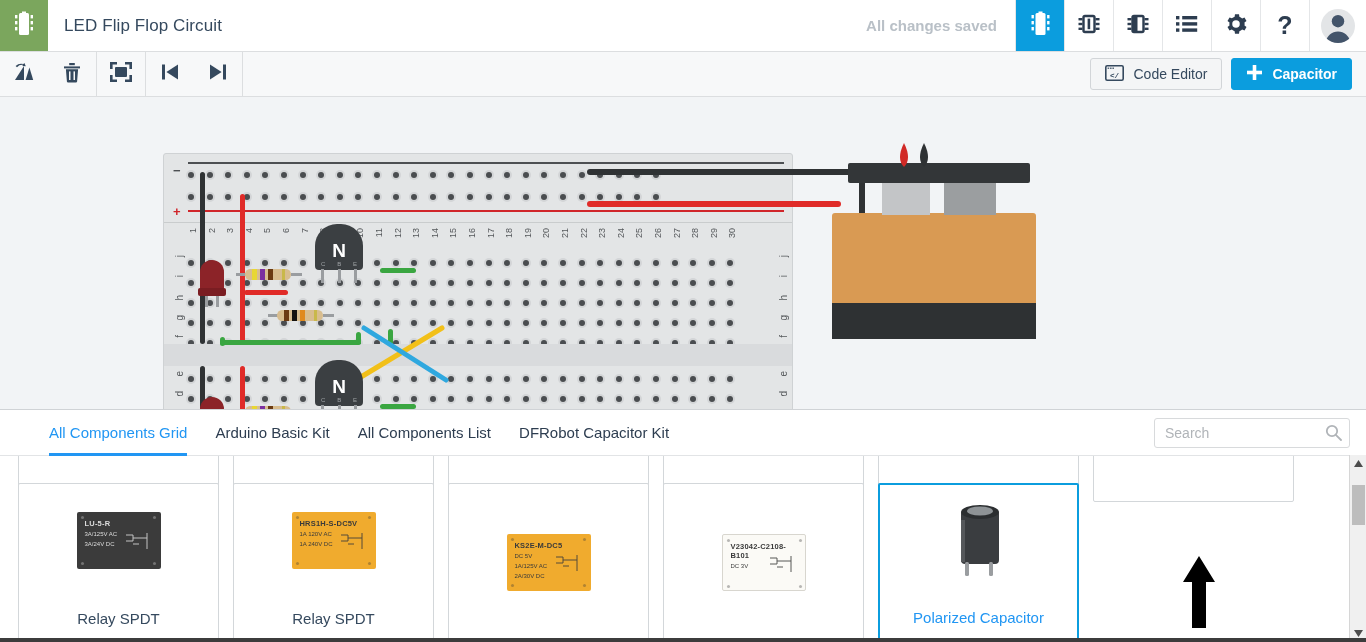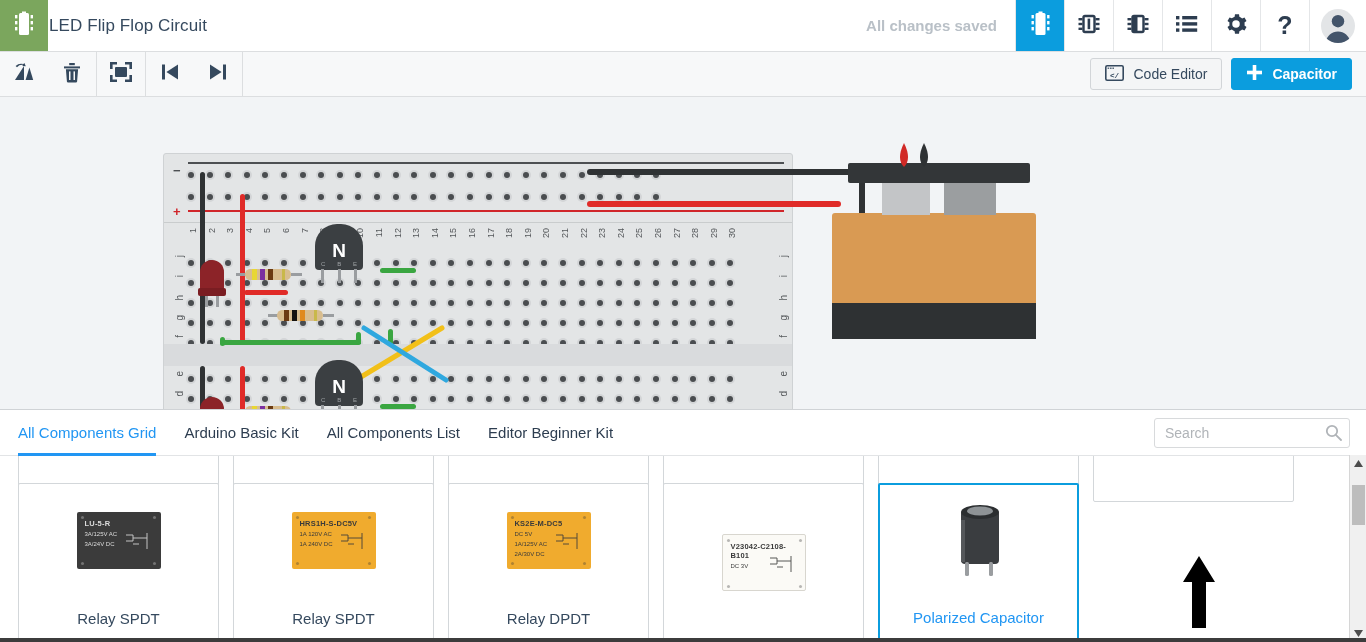--- a/index.html
+++ b/index.html
@@ -16,21 +16,21 @@
     position: absolute; top: 0; left: 0; width: 1366px; height: 52px;
     background: #ffffff; border-bottom: 1px solid #dcdee0;
     display: flex; align-items: stretch;
   }
   .logo-tile {
     width: 48px; height: 51px; background: #7ba65d;
     display: flex; align-items: center; justify-content: center;
     flex: 0 0 48px;
   }
   .doc-title {
-    display: flex; align-items: center; padding-left: 1px;
+    display: flex; align-items: center; padding-left: 16px;
     font-size: 17px; color: #35495e; letter-spacing: .1px;
     white-space: nowrap;
   }
   .header-spacer { flex: 1 1 auto; }
   .saved-status {
     display: flex; align-items: center; padding-right: 18px;
     font-size: 15px; font-weight: bold; color: #b9c0c7; white-space: nowrap;
   }
   .hdr-btn {
     width: 49px; flex: 0 0 49px; display: flex;
@@ -151,21 +151,21 @@
   }
   .tabs {
     position: relative; height: 46px; display: flex; align-items: center;
     padding-left: 18px; gap: 28px; border-bottom: 1px solid #e2e4e6;
   }
   .tab {
     font-size: 15px; color: #2d3d50; height: 46px;
     display: flex; align-items: center; position: relative;
     cursor: pointer; white-space: nowrap;
   }
-  .tab.active { color: #2196f3; }
+  .tab.active { color: #2196f3; margin-left: 31px; }
   .tab.active::after {
     content: ""; position: absolute; left: 0; right: 0; bottom: 0;
     height: 3px; background: #2196f3;
   }
   .search-wrap {
     position: absolute; right: 16px; top: 8px;
     width: 196px; height: 14px;
   }
   .search-input {
     width: 100%; height: 30px; border: 1px solid #d8dadc;
@@ -879,21 +879,21 @@
       <path d="M26 2 q4 8 4 14 t-4 10 q-4 -4 -4 -10 t4 -14z" fill="#2f3234"></path>
     </svg>
   </div>
 </div>
 
 <div class="panel">
   <div class="tabs">
     <div class="tab active">All Components Grid</div>
     <div class="tab">Arduino Basic Kit</div>
     <div class="tab">All Components List</div>
-    <div class="tab">Editor Beginner Kit</div>
+    <div class="tab">DFRobot Capacitor Kit</div>
 
     <div class="search-wrap">
       <input class="search-input" type="text" placeholder="Search" style="">
       <span class="search-icon-pos">
         <svg width="17" height="17" viewBox="0 0 17 17">
           <circle cx="7" cy="7" r="5.2" fill="none" stroke="#b0b4b8" stroke-width="1.8"></circle>
           <line x1="10.8" y1="10.8" x2="16" y2="16" stroke="#b0b4b8" stroke-width="1.8" stroke-linecap="round"></line>
         </svg>
       </span>
     </div>
@@ -969,21 +969,20 @@
                   <path d="M10 14 h6"></path>
                   <path d="M24 3 v16"></path>
                 </g>
               </svg>
               <div class="relay-pin" style="left: 4px; top: 4px; background: rgb(58, 58, 58); opacity: 0.35;"></div>
               <div class="relay-pin" style="left: 4px; top: 50px; background: rgb(58, 58, 58); opacity: 0.35;"></div>
               <div class="relay-pin" style="left: 76px; top: 4px; background: rgb(58, 58, 58); opacity: 0.35;"></div>
               <div class="relay-pin" style="left: 76px; top: 50px; background: rgb(58, 58, 58); opacity: 0.35;"></div>
             </div>
           </div>
-          <div class="card-label">Relay DPDT</div>
         </div>
         <div class="card">
           <div class="card-thumb">
             <div class="relay" style="background: rgb(251, 250, 246); color: rgb(58, 58, 58); border: 1px solid rgb(216, 214, 207);">
               <div class="relay-name">V23042-C2108-B101</div>
               <div class="relay-spec">DC 3V</div>
               <svg class="relay-diag" width="28" height="22" viewBox="0 0 28 22">
                 <g stroke="#3a3a3a" stroke-width="1" fill="none" opacity=".85">
                   <path d="M3 5 h7 v6 h-7"></path>
                   <path d="M10 8 H24"></path>

